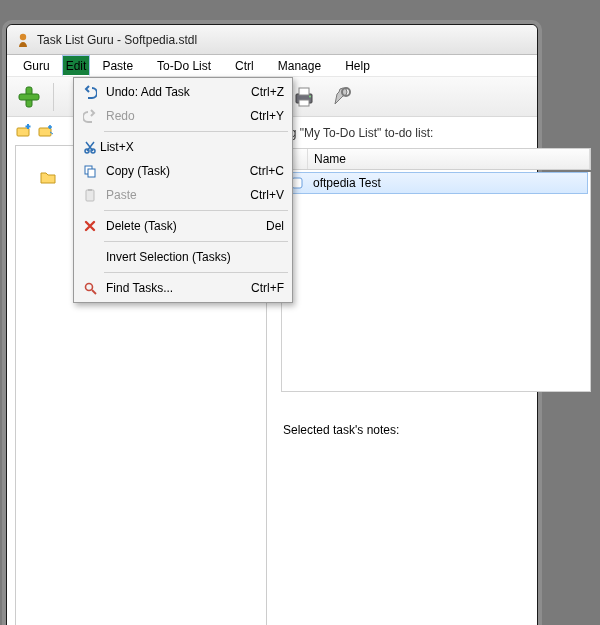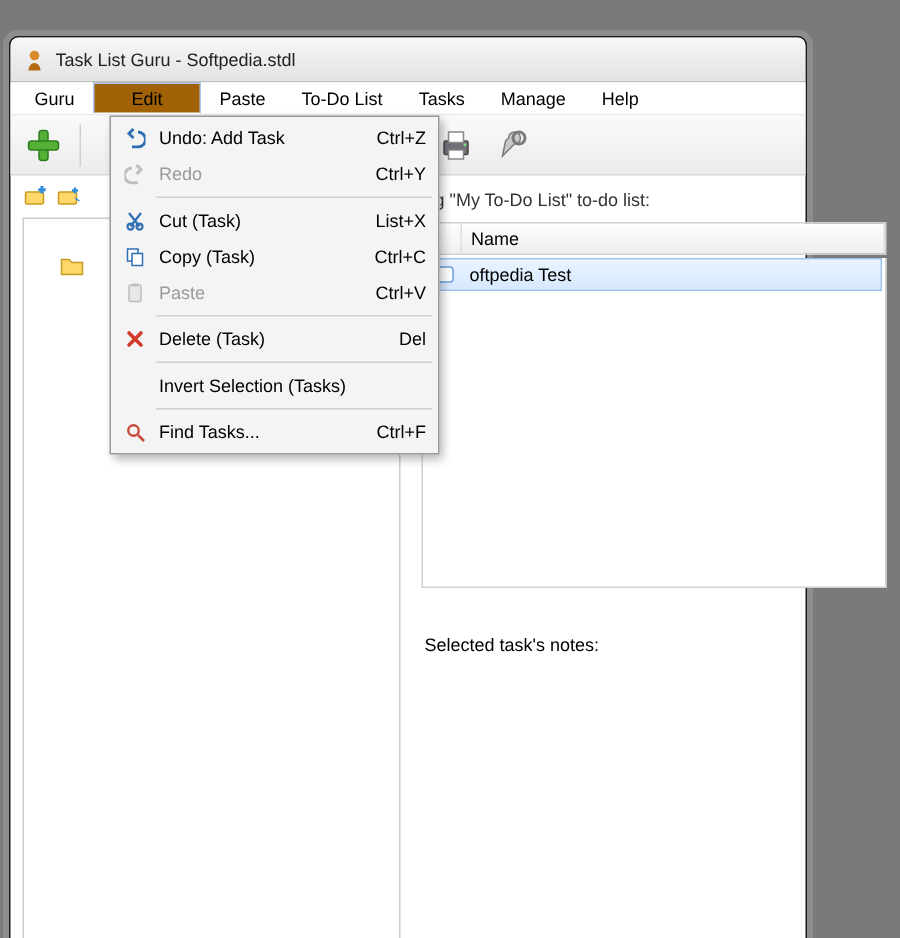--- a/index.html
+++ b/index.html
@@ -41,24 +41,24 @@
     padding: 0 4px;
     background: #fff;
     border-bottom: 1px solid #e8e8e8;
   }
   .menu-item {
     padding: 3px 12px;
     line-height: 16px;
     cursor: default;
   }
   .menu-item.active {
-    background: #a16207;
+    background: #15803d;
     border: 1px solid #a8c6ef;
     border-bottom: 1px solid #fff;
-    padding: 2px 25px;
+    padding: 2px 3px;
     position: relative;
     z-index: 20;
   }
   .toolbar {
     height: 40px;
     background: linear-gradient(#fafafa,#ececec);
     display: flex;
     align-items: center;
     padding: 0 6px;
     gap: 6px;
@@ -164,21 +164,21 @@
         </svg>
     </span>
     <span class="title">Task List Guru - Softpedia.stdl</span>
   </div>
 
   <div class="menubar">
     <div class="menu-item">Guru</div>
     <div class="menu-item active">Edit</div>
     <div class="menu-item">Paste</div>
     <div class="menu-item">To-Do List</div>
-    <div class="menu-item">Tasks</div>
+    <div class="menu-item">Ctrl</div>
     <div class="menu-item">Manage</div>
     <div class="menu-item">Help</div>
   </div>
 
   <div class="toolbar">
     <div class="tbtn">
       <svg width="26" height="26" viewBox="0 0 26 26">
           <rect x="10" y="3" width="6" height="20" rx="2" fill="#55b035" stroke="#2e7d1e"></rect>
           <rect x="3" y="10" width="20" height="6" rx="2" fill="#55b035" stroke="#2e7d1e"></rect>
         </svg>
@@ -273,21 +273,20 @@
     </div>
     <div class="dd-sep"></div>
     <div class="dd-row">
       <span class="dd-icon">
           <svg width="14" height="14" viewBox="0 0 14 14">
             <circle cx="4" cy="11" r="2" fill="none" stroke="#2f6fb3" stroke-width="1.5"></circle>
             <circle cx="10" cy="11" r="2" fill="none" stroke="#2f6fb3" stroke-width="1.5"></circle>
             <path d="M4 11 11 2M10 11 3 2" stroke="#2f6fb3" stroke-width="1.5"></path>
           </svg>
         </span>
-      <span class="dd-label">Cut (Task)</span>
       <span class="dd-accel">List+X</span>
     </div>
     <div class="dd-row">
       <span class="dd-icon">
           <svg width="14" height="14" viewBox="0 0 14 14">
             <rect x="2" y="2" width="7" height="8" fill="#fff" stroke="#2f6fb3"></rect>
             <rect x="5" y="5" width="7" height="8" fill="#fff" stroke="#2f6fb3"></rect>
           </svg>
         </span>
       <span class="dd-label">Copy (Task)</span>

